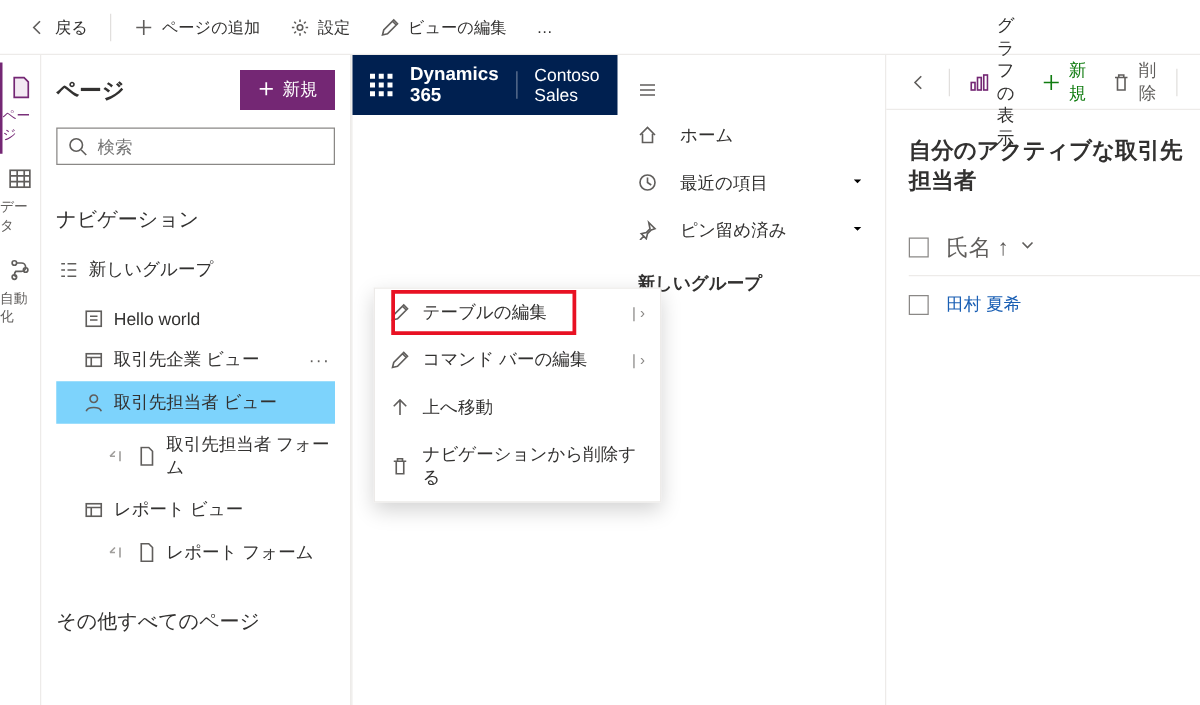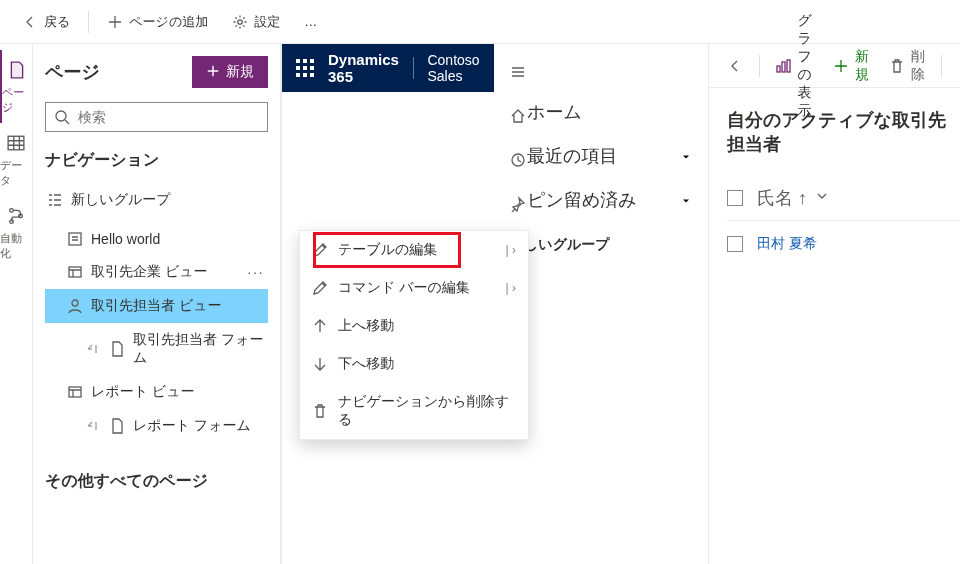--- a/index.html
+++ b/index.html
@@ -11,36 +11,36 @@
 .railbar{width:60px;border-right:1px solid #edebe9;display:flex;flex-direction:column;align-items:center;padding-top:6px}
 .rail-item{width:100%;display:flex;flex-direction:column;align-items:center;gap:3px;padding:8px 0;font-size:11px;color:#605e5c;cursor:pointer}
 .rail-item.active{border-left:2px solid #742774;color:#742774}
 .rail-item .ricon{width:30px;height:24px;display:flex;align-items:center;justify-content:center}
 .left-panel{width:308px;border-right:1px solid #edebe9;display:flex;flex-direction:column;padding:12px 12px 0 12px;position:relative}
 .lp-header{display:flex;align-items:center;justify-content:space-between;margin-bottom:14px}
 .lp-title{font-size:18px;font-weight:600}
 .newbtn{background:#742774;color:#fff;display:flex;align-items:center;gap:6px;padding:7px 14px;font-size:14px;cursor:pointer;border:none}
 .searchbox{display:flex;align-items:center;gap:8px;border:1px solid #8a8886;padding:6px 8px;margin-bottom:8px}
 .searchbox input{border:none;outline:none;flex:1;font-size:14px}
-.sec-head{font-size:16px;font-weight:700;margin:10px 0 14px}
+.sec-head{font-size:16px;font-weight:400;margin:26px 0 14px}
 .nav-group{display:flex;align-items:center;gap:8px;padding:6px 2px 14px;font-size:14px}
 .nav-row{display:flex;align-items:center;gap:8px;padding:8px 4px 8px 22px;font-size:14px;cursor:pointer;position:relative}
 .nav-sub{padding-left:40px}
 .nav-row.sel{background:#7dd3fc}
 .dots{position:absolute;right:4px;color:#605e5c;font-size:14px;letter-spacing:1px}
 .preview{flex:1;display:flex;flex-direction:row;border-left:1px solid #edebe9}
 .pv-header{height:48px;background:#002050;color:#fff;display:flex;align-items:center;gap:14px;padding:0 14px}
 .pv-waffle{display:grid;grid-template-columns:repeat(3,4px);grid-gap:3px}
 .pv-waffle span{width:4px;height:4px;background:#fff}
 .pv-title{font-weight:600;font-size:15px}
 .pv-sep{width:1px;height:22px;background:rgba(255,255,255,.4)}
 .pv-sub{font-size:14px}
 .pv-body{flex:1;display:flex}
 .pv-nav{width:215px;border-right:1px solid #edebe9;padding:10px 0}
-.pv-nav-row{display:flex;align-items:flex-end;gap:1px;padding:10px 16px;font-size:18px;color:#323130}
+.pv-nav-row{display:flex;align-items:flex-start;gap:18px;padding:10px 16px;font-size:14px;color:#323130}
 .pv-nav-row .chev{margin-left:auto;color:#605e5c}
 .pv-group{padding:14px 16px 8px;font-weight:600;font-size:14px}
 .pv-content{flex:1;display:flex;flex-direction:column}
 .pv-toolbar{height:44px;border-bottom:1px solid #edebe9;display:flex;align-items:center;padding:0 10px;gap:4px}
 .pvt-item{display:flex;align-items:center;gap:6px;padding:6px 8px;font-size:14px;cursor:pointer}
 .pvt-sep{width:1px;height:22px;background:#e1dfdd;margin:0 4px}
 .pvt-add{color:#107c10}
 .pvt-del{color:#605e5c}
 .pv-heading{font-size:18px;font-weight:600;padding:20px 18px;display:flex;align-items:center;gap:6px}
 .pv-table{padding:0 18px}
@@ -79,20 +79,28 @@
   </div>
   <div class="tb-item">
     <span class="ic">
         <svg viewBox="0 0 16 16">
           <circle cx="8" cy="8" r="2.2"></circle>
           <path d="M8 1.5v2M8 12.5v2M1.5 8h2M12.5 8h2M3.4 3.4l1.4 1.4M11.2 11.2l1.4 1.4M3.4 12.6l1.4-1.4M11.2 4.8l1.4-1.4"></path>
         </svg>
       </span>
     <span>設定</span>
   </div>
+  <div class="tb-item">
+    <span class="ic">
+        <svg viewBox="0 0 16 16">
+          <path d="M2 14l1-4 8-8 3 3-8 8-4 1zM10 3l3 3"></path>
+        </svg>
+      </span>
+    <span>ビューの編集</span>
+  </div>
   <div class="tb-item" style="letter-spacing:2px">
     <span>…</span>
   </div>
 </div>
 
 <div class="main">
   <div class="railbar">
     <div class="rail-item active">
       <span class="ricon">
           <svg width="18" height="20" viewBox="0 0 16 16" stroke="#742774" fill="#f3e9f3" stroke-width="1.2">
@@ -381,27 +389,19 @@
     <span class="ic">
         <svg viewBox="0 0 16 16">
           <path d="M8 14V2M3 7l5-5 5 5"></path>
         </svg>
       </span>
     <span>上へ移動</span>
   </div>
   <div class="ctx-item">
     <span class="ic">
         <svg viewBox="0 0 16 16">
-          <path d="M8 2v12M3 9l5 5 5-5"></path>
-        </svg>
-      </span>
-    <span>下へ移動</span>
-  </div>
-  <div class="ctx-item">
-    <span class="ic">
-        <svg viewBox="0 0 16 16">
           <path d="M3 4h10M5 4v10h6V4M6 4V2h4v2"></path>
         </svg>
       </span>
     <span>ナビゲーションから削除する</span>
   </div>
 </div>
 <div class="hl"></div>
 
 </body></html>

